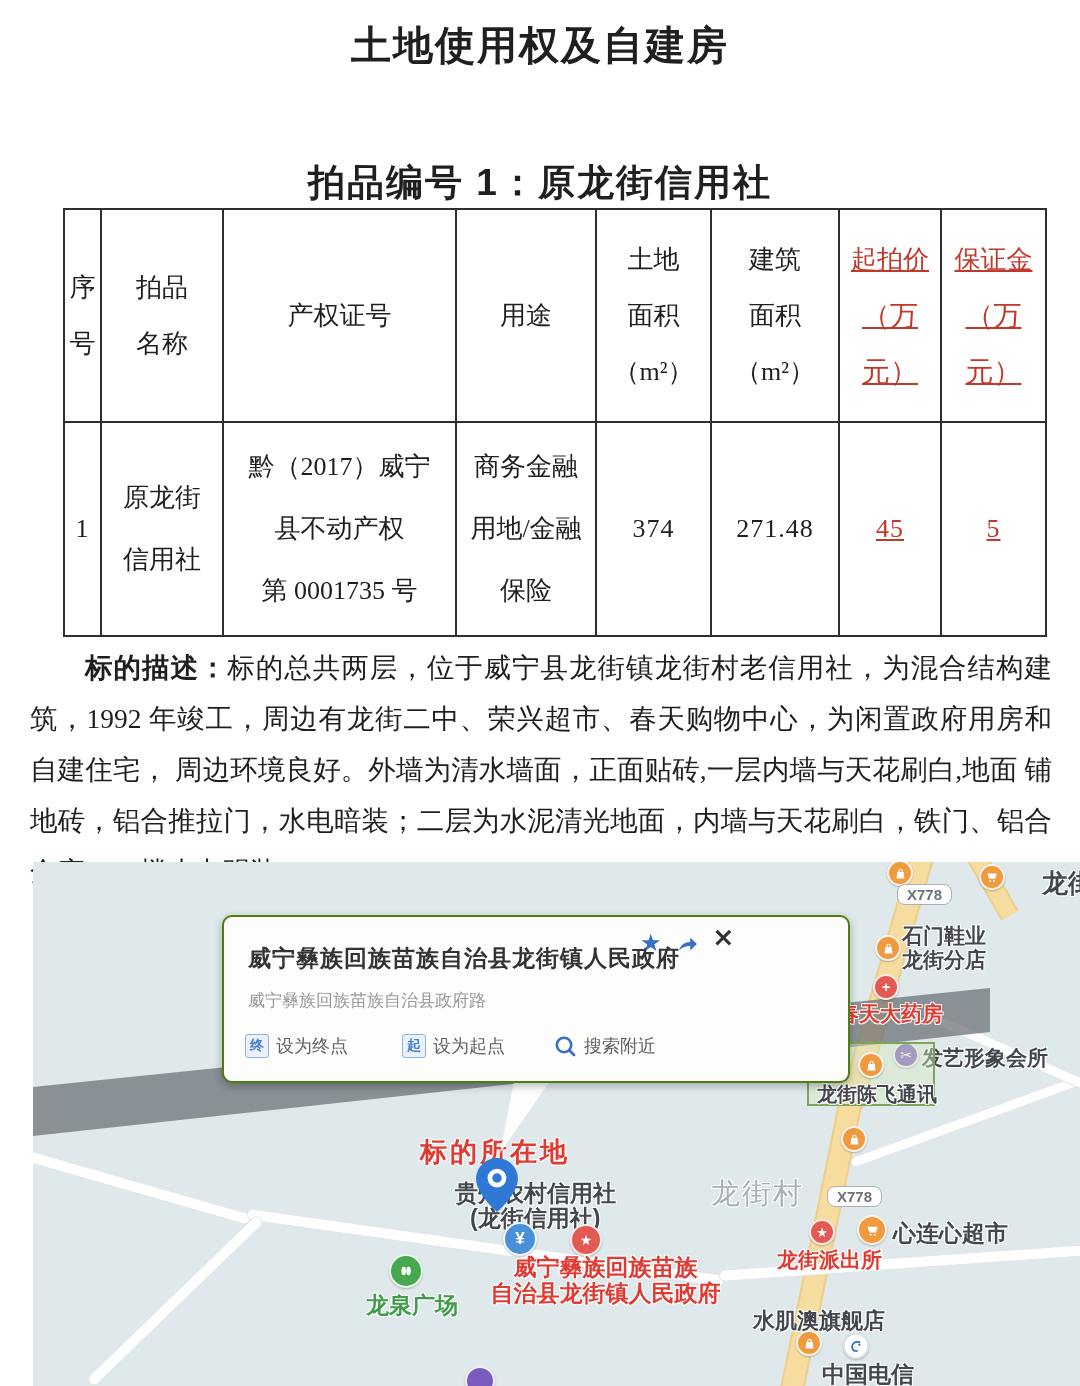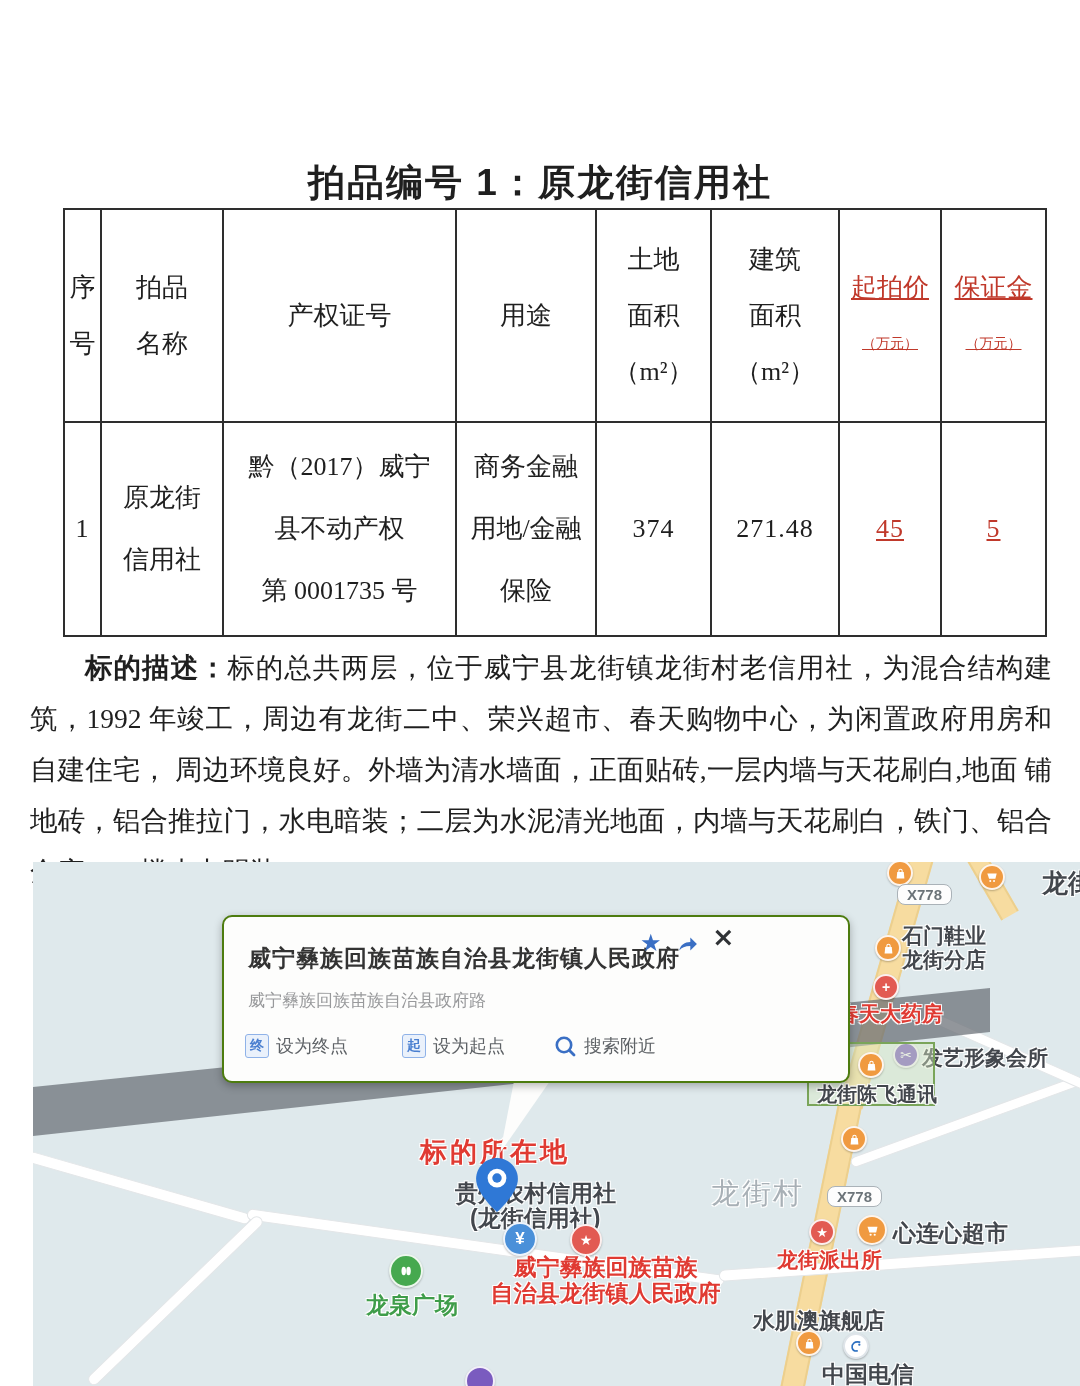--- a/index.html
+++ b/index.html
@@ -17,21 +17,21 @@
   
   table.lot { position:absolute; top:208px; left:63px; width:982px; height:417px;
               border-collapse:collapse; table-layout:fixed; }
   table.lot td { border:2px solid #2e2e2e; text-align:center; vertical-align:middle;
                  font-size:26px; padding:13px 2px; }
   tr.hd { height:213px; }
   tr.bd { height:202px; }
   .cellline { display:block; line-height:56px; }
   .bd .cellline { line-height:62px; }
   .red { color:#c0392b;text-decoration:underline; }
-  .unit { font-size:14px; }
+  .unit { font-size:28px; }
   .num { font-size:27px; letter-spacing:1px; }
 
   
   .desc { position:absolute; top:642px; left:30px; width:1022px;
           font-size:27.5px; line-height:51px; text-align:justify; text-indent:2em; }
   .desc b { font-weight:bold; }
 
   
   .map { position:absolute; top:862px; left:33px; width:1047px; height:524px;
          background:#dfe9ec; overflow:hidden;
@@ -82,20 +82,21 @@
                font-weight:bold; cursor:pointer; font-family:"DejaVu Sans",sans-serif; }
   .pin { position:absolute; z-index:20; }
   .twoline { text-align:center; line-height:24px; }
 </style>
 </head>
 <body>
 
 <div class="page">
 
   <div class="title">
+    <div>土地使用权及自建房</div>
   </div>
   <div class="lot-heading">拍品编号 1：原龙街信用社</div>
 
   <table class="lot">
     <colgroup>
       <col style="width:37px">
         <col style="width:122px">
         <col style="width:233px">
         <col style="width:140px">
       <col style="width:115px">

